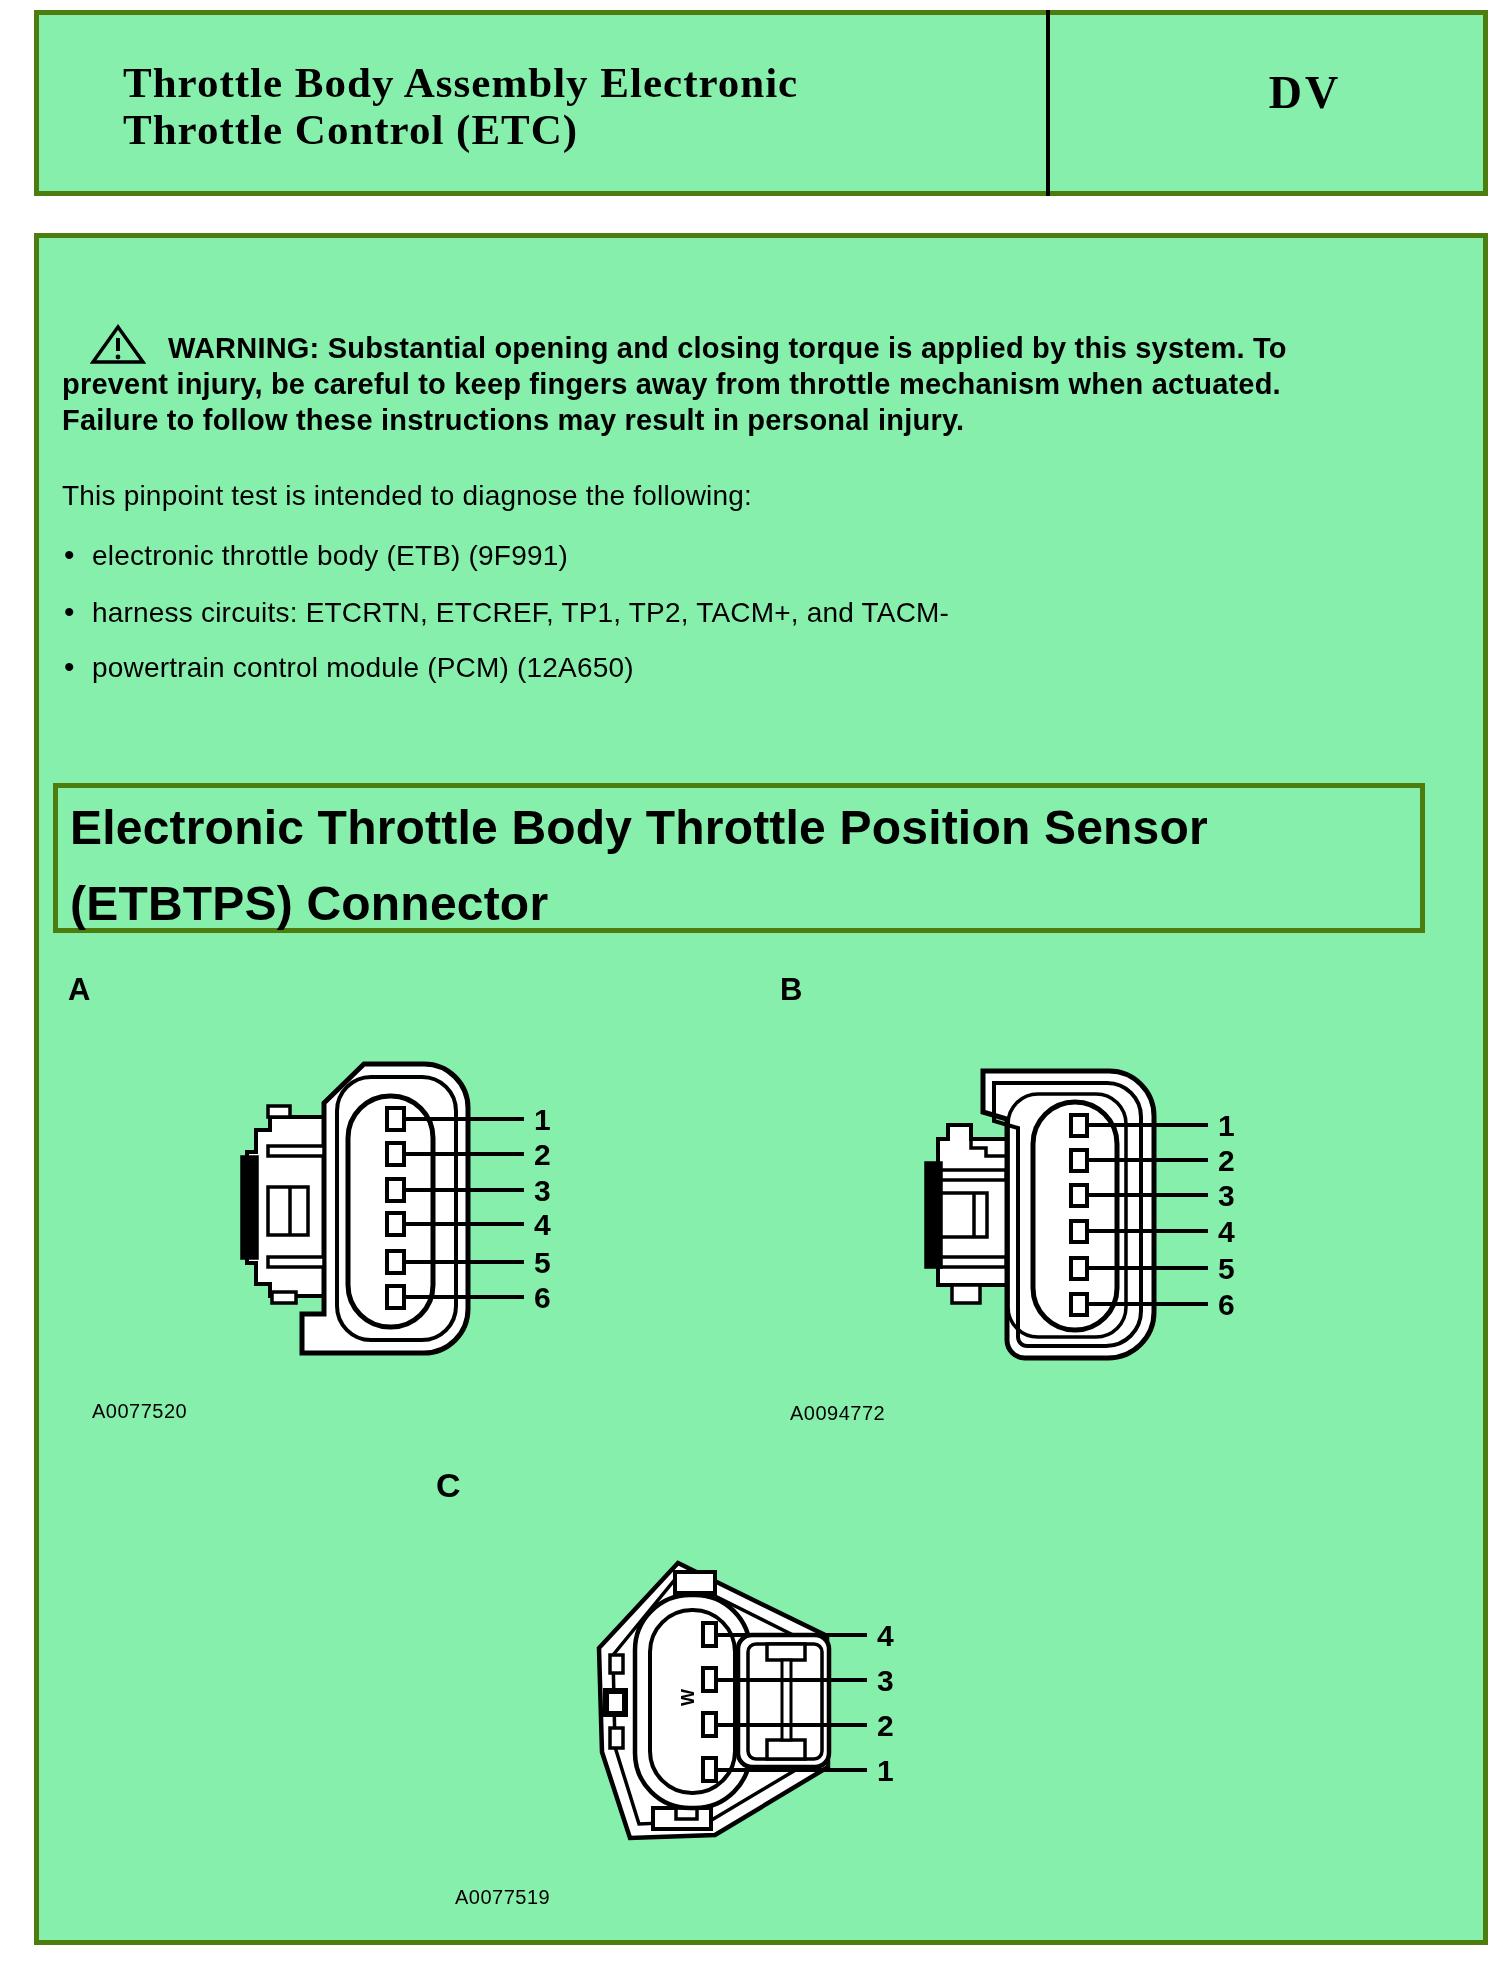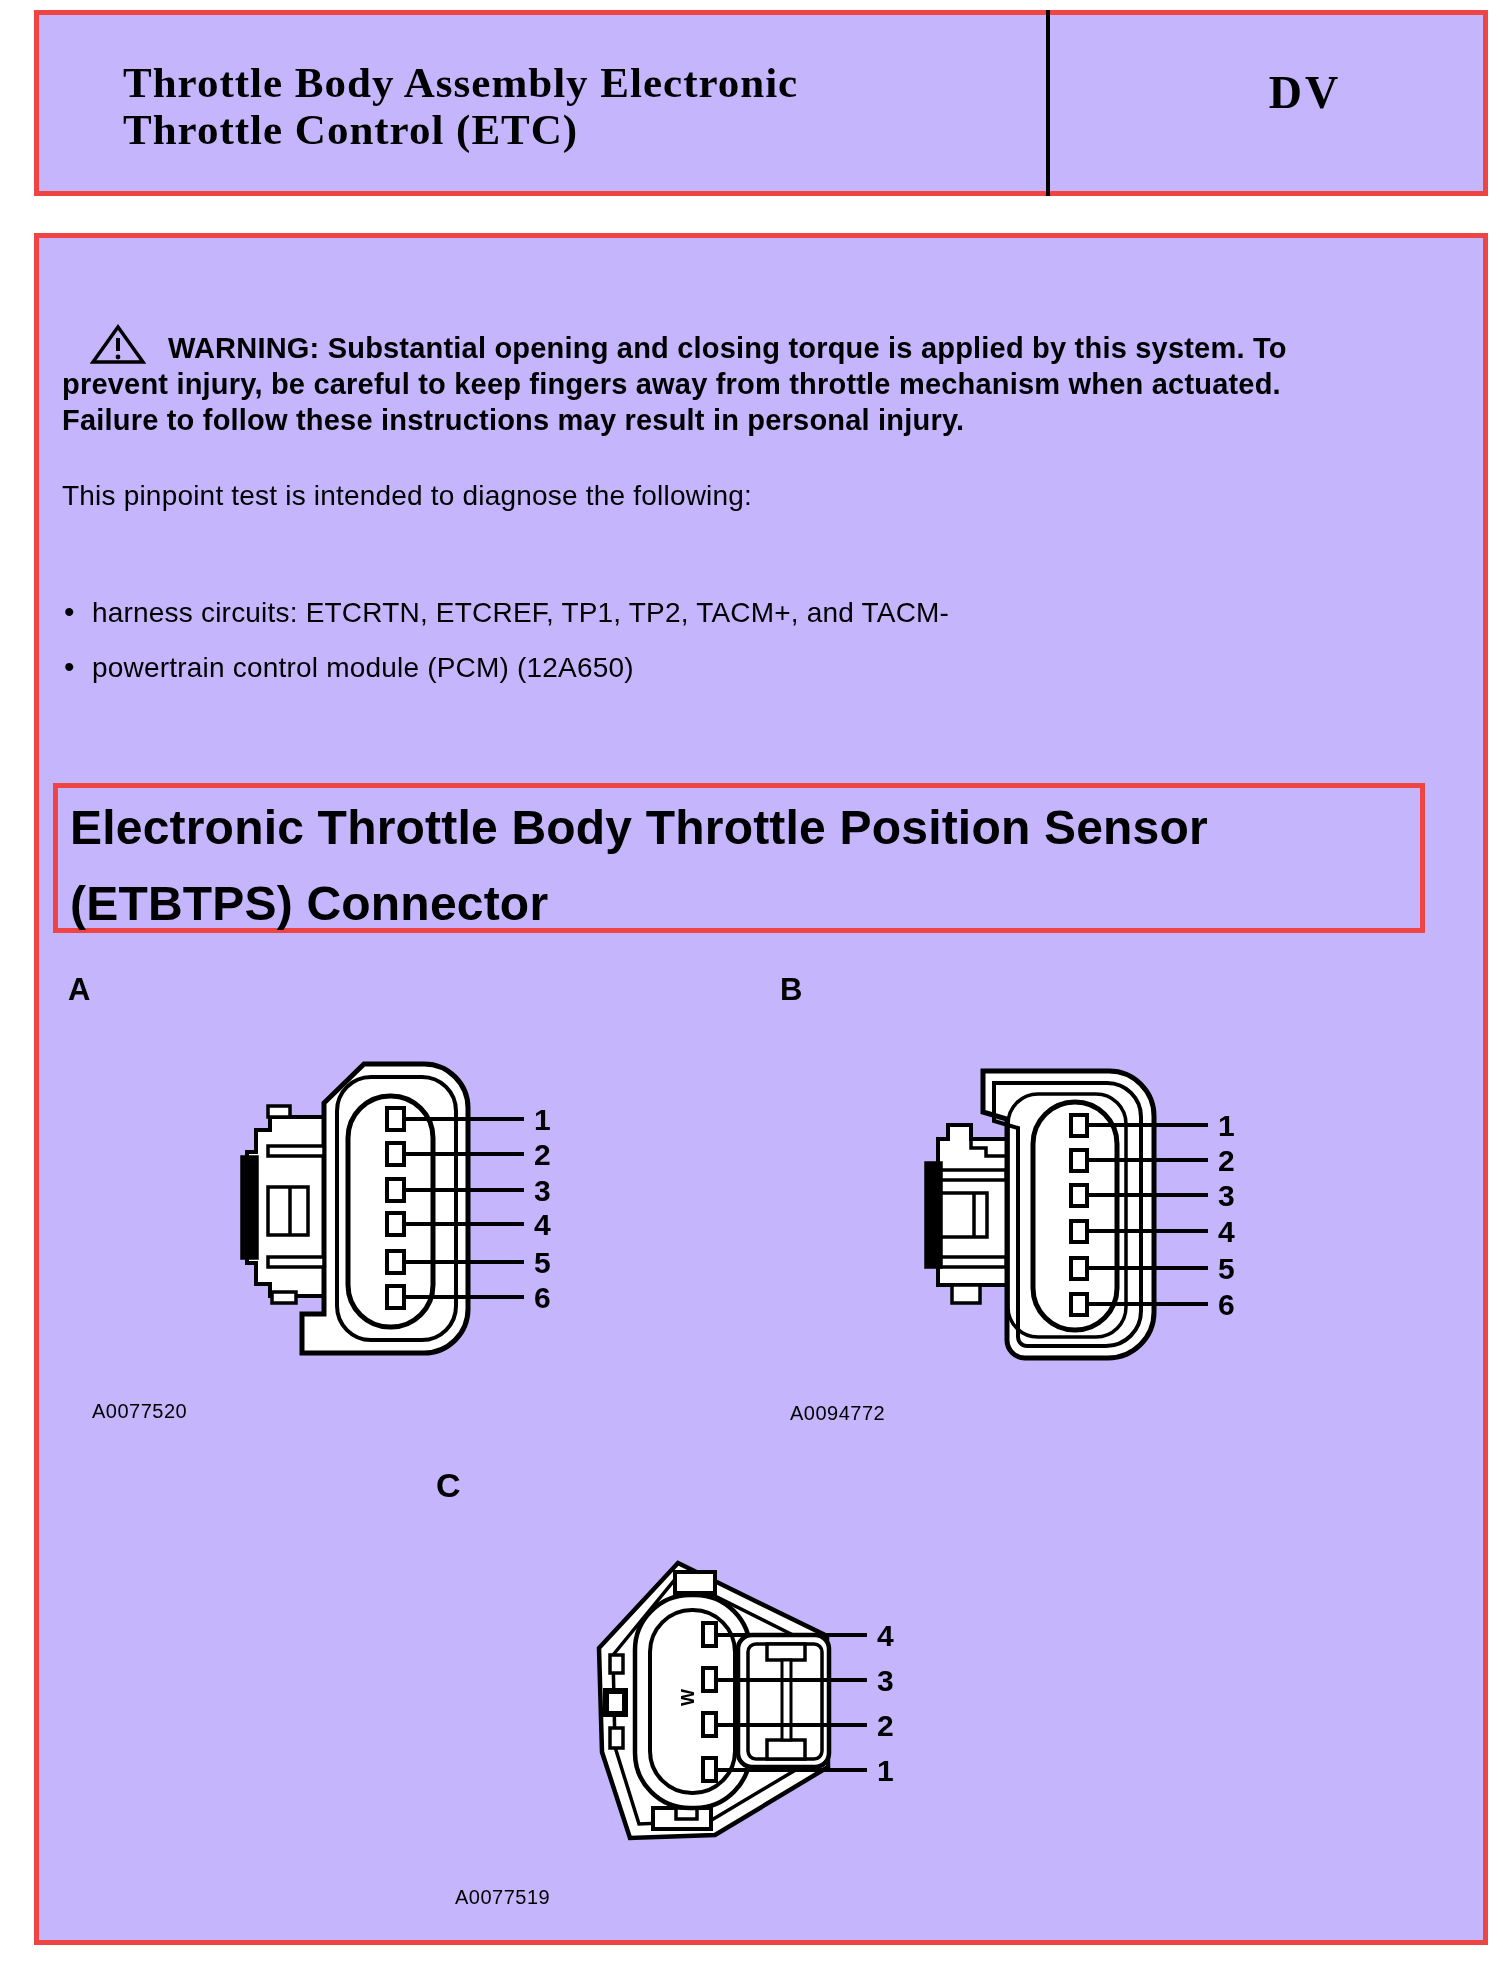--- a/index.html
+++ b/index.html
@@ -2,21 +2,21 @@
 <html><head>
 <meta charset="utf-8">
 <style>
   html,body{margin:0;padding:0;background:#e8e8e8;}
   .page{
     position:relative;width:1504px;height:1962px;background:#ffffff;
     font-family:"Liberation Sans",sans-serif;color:#000;overflow:hidden;
     margin:0 auto;
   }
   .abs{position:absolute;}
-  .box{position:absolute;border:5px solid #ef4444;background:#c4b5fd;box-sizing:border-box;}
+  .box{position:absolute;border:5px solid #4d7c0f;background:#86efac;box-sizing:border-box;}
   .hdr-title{
     position:absolute;left:84px;top:44px;
     font-family:"Liberation Serif",serif;font-weight:bold;
     font-size:43px;line-height:47px;letter-spacing:1px;white-space:nowrap;
   }
   .hdr-code{
     position:absolute;left:1046px;top:66px;width:518px;text-align:center;
     font-family:"Liberation Serif",serif;font-weight:bold;font-size:46px;letter-spacing:3px;
   }
   .hdr-divider{position:absolute;left:1046px;top:10px;width:4px;height:186px;background:#000;}
@@ -52,20 +52,21 @@
     <line x1="28" y1="14" x2="28" y2="27" stroke="#000" stroke-width="4"></line>
     <circle cx="28" cy="33" r="2.4" fill="#000"></circle>
   </svg>
 
   <div class="warn-line" style="left:168px;top:332px;">WARNING: Substantial opening and closing torque is applied by this system. To</div>
   <div class="warn-line" style="left:62px;top:368px;">prevent injury, be careful to keep fingers away from throttle mechanism when actuated.</div>
   <div class="warn-line" style="left:62px;top:404px;">Failure to follow these instructions may result in personal injury.</div>
 
   <div class="body-line" style="left:62px;top:480px;">This pinpoint test is intended to diagnose the following:</div>
 
+  <div class="bullet" style="left:64px;top:540px;">electronic throttle body (ETB) (9F991)</div>
   <div class="bullet" style="left:64px;top:597px;">harness circuits: ETCRTN, ETCREF, TP1, TP2, TACM+, and TACM-</div>
   <div class="bullet" style="left:64px;top:652px;">powertrain control module (PCM) (12A650)</div>
 
   <div class="box" style="left:53px;top:783px;width:1372px;height:150px;border-width:5px;"></div>
   <div class="section-line" style="left:70px;top:800px;">Electronic Throttle Body Throttle Position Sensor</div>
   <div class="section-line" style="left:70px;top:856px;margin-top:20px;">(ETBTPS) Connector</div>
 
   <div class="conn-label" style="left:68px;top:972px;">A</div>
   <div class="conn-label" style="left:780px;top:972px;">B</div>
   <div class="conn-label" style="left:436px;top:1466px;font-size:34px;">C</div>

